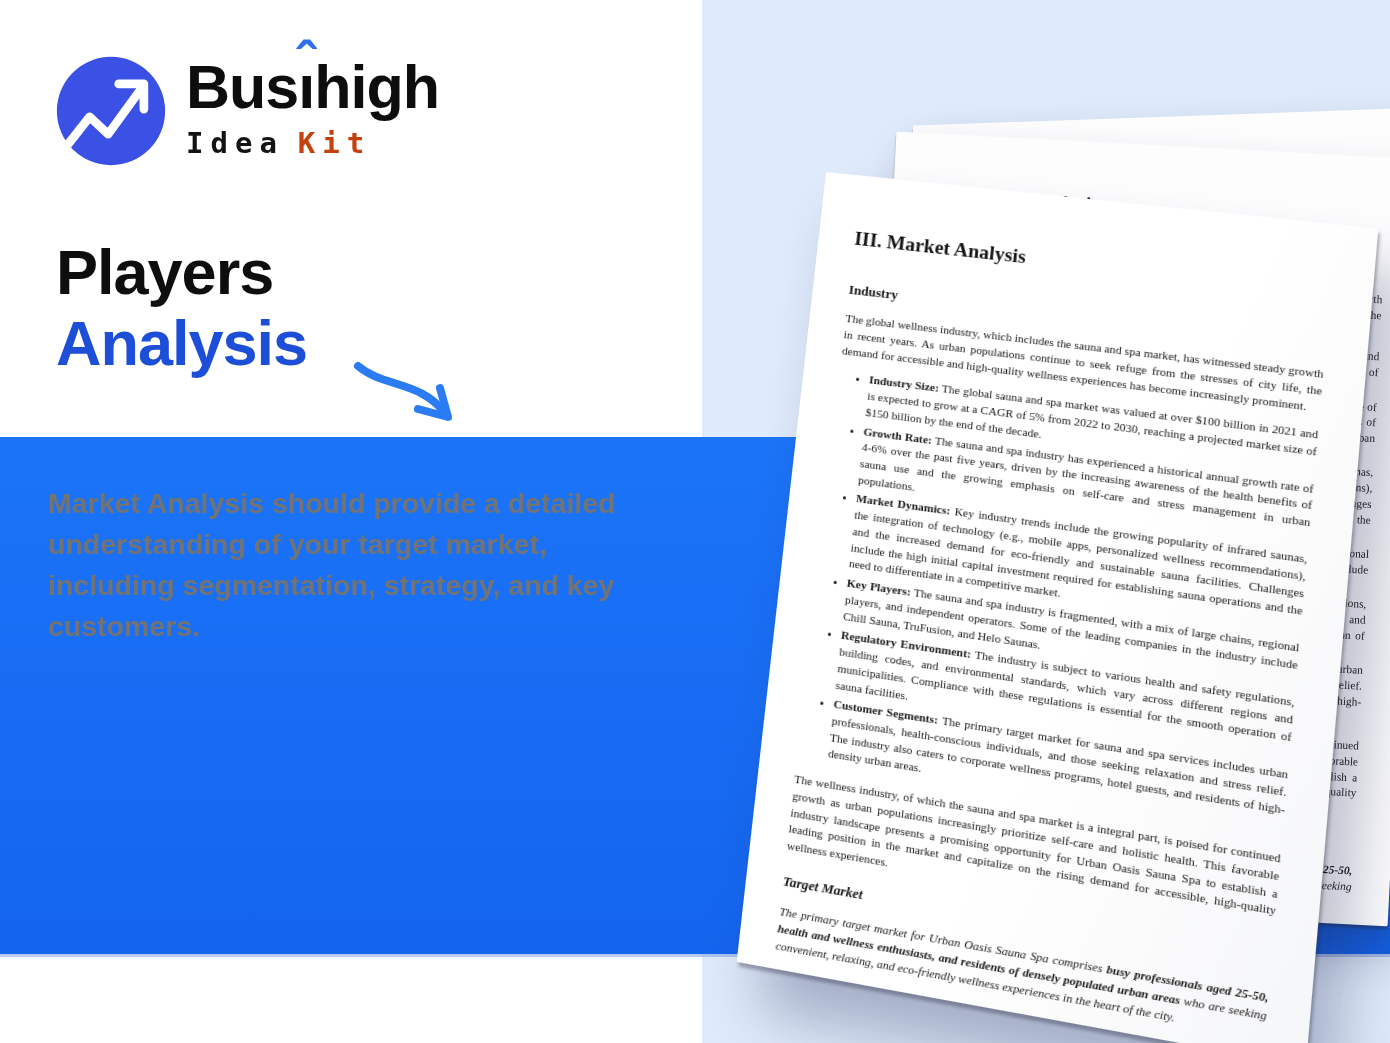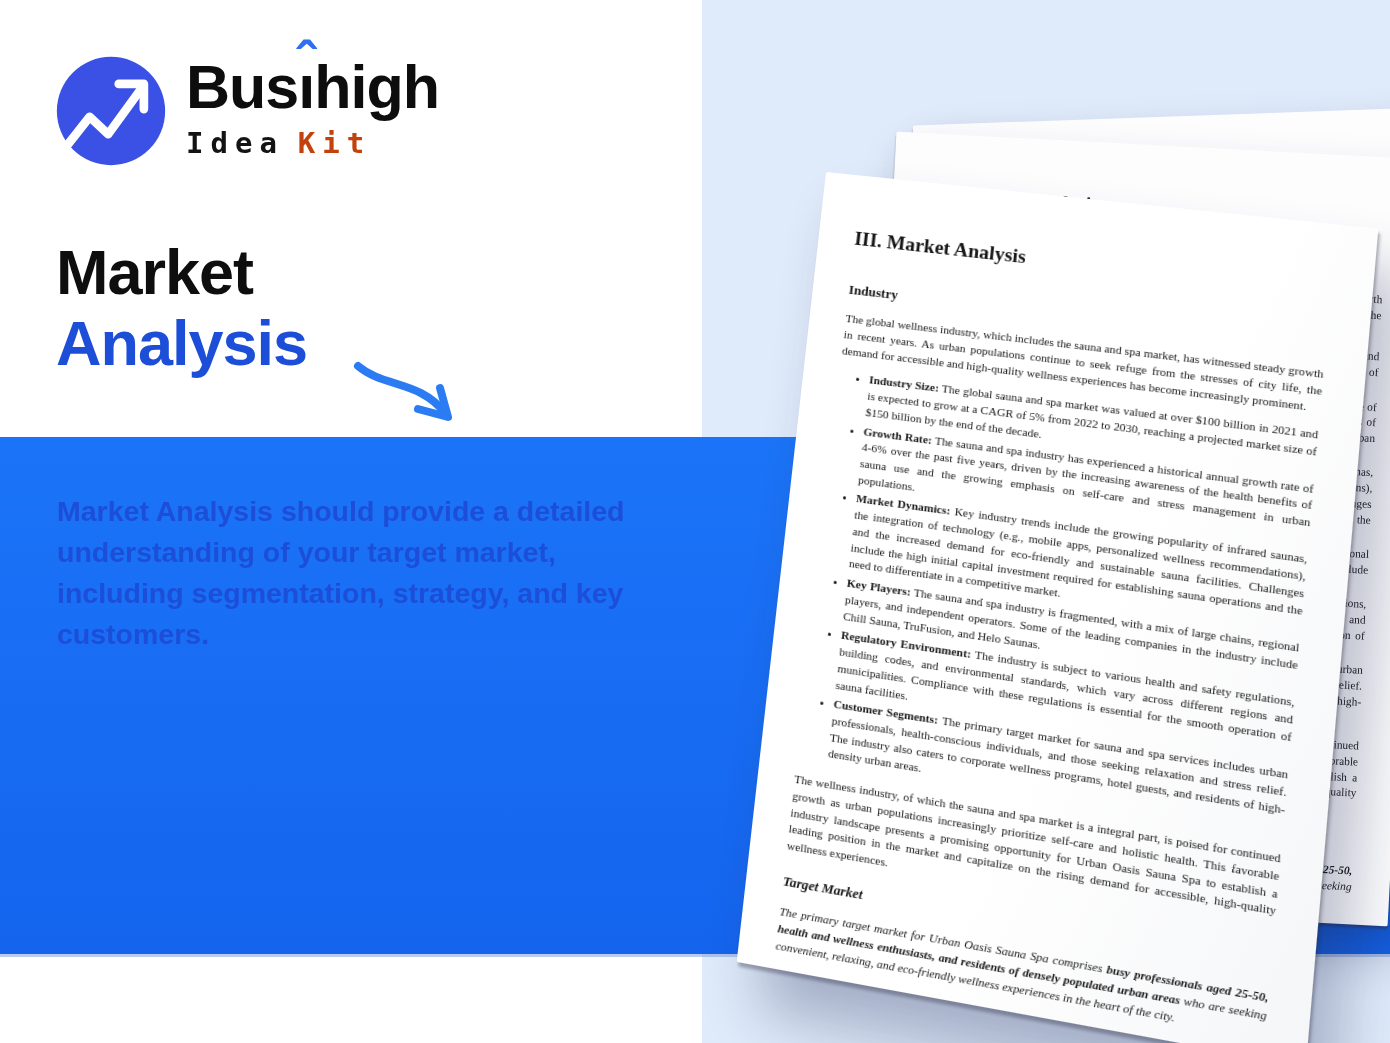--- a/index.html
+++ b/index.html
@@ -52,21 +52,21 @@
   .logo-line2 { margin-top:8px; font-family:"DejaVu Sans Mono", monospace;
                 font-size:29px; font-weight:700; letter-spacing:7px; color:#131313; }
   .kit { color:#c2410c; margin-left:14px; }
 
   .hero-title { position:absolute; left:56px; top:237px; font-size:63px; font-weight:800;
                 letter-spacing:-1px; line-height:1.13; color:#0e0e0e; }
   .hero-line2 { color:#1d4ed8; }
 
   .swoosh { position:absolute; left:350px; top:352px; }
 
-  .band-copy { position:absolute; left:57px; top:483px; width:690px; color:#1d4ed8;margin-top:8px; }
+  .band-copy { position:absolute; left:48px; top:483px; width:690px; color:#737373; }
   .band-p { font-size:28.5px; font-weight:700; line-height:1.44; white-space:pre-line; margin-bottom:52px; }
 </style>
 </head>
 <body>
 
 <div class="canvas">
 
   <div class="right-panel"></div>
   <div class="blue-band"></div>
 
@@ -141,21 +141,21 @@
           <polyline points="68,32 94,32 94,58" fill="none" stroke="#ffffff" stroke-width="9" stroke-linecap="round" stroke-linejoin="round"></polyline>
         </svg>
       </div>
       <div class="logo-text">
         <div class="logo-line1"><span>Bus</span><span class="ihat"><span>ı</span><span class="hat">ˆ</span></span><span>high</span></div>
         <div class="logo-line2"><span>Idea</span><span class="kit">Kit</span></div>
       </div>
     </div>
 
     <h1 class="hero-title">
-      <div class="hero-line1">Market</div>
+      <div class="hero-line1">Players</div>
       <div class="hero-line2">Analysis</div>
     </h1>
 
     <svg class="swoosh" width="112" height="88" viewBox="0 0 112 88">
       <path d="M8,14 C34,36 70,28 96,62" fill="none" stroke="#2b7cf3" stroke-width="8" stroke-linecap="round"></path>
       <path d="M90,36 L98,65 L68,57" fill="none" stroke="#2b7cf3" stroke-width="8" stroke-linecap="round" stroke-linejoin="round"></path>
     </svg>
 
     <div class="band-copy">
       <p class="band-p">Market Analysis should provide a detailed

